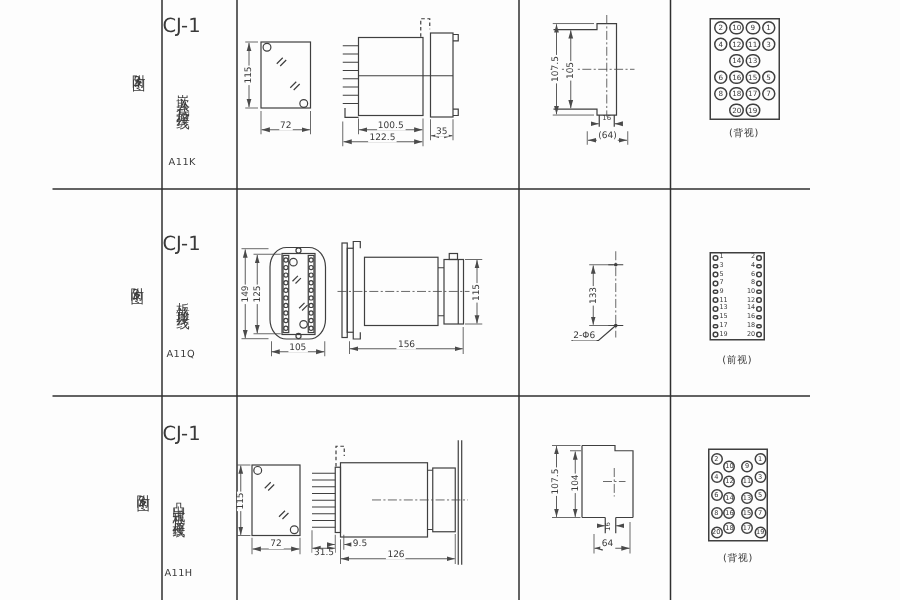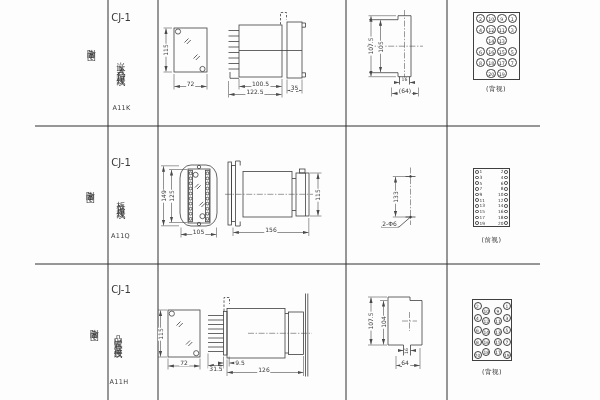--- a/index.html
+++ b/index.html
@@ -11,21 +11,21 @@
   .dash{stroke-dasharray:2.4 1.7;}
   .cl{stroke:#4a4a4a;stroke-width:0.55;fill:none;stroke-dasharray:6 1.6 1.4 1.6;}
   .ext{stroke:#4a4a4a;stroke-width:0.55;fill:none;}
   .dimln{stroke:#4a4a4a;stroke-width:0.6;fill:none;marker-start:url(#arr);marker-end:url(#arr);}
   .dime{stroke:#4a4a4a;stroke-width:0.6;fill:none;marker-end:url(#arr);}
   .fillc{fill:#3f3f3f;stroke:none;}
   .txt{position:absolute;transform:translate(-50%,-50%);white-space:nowrap;line-height:1;}
   .rot{transform:translate(-50%,-50%) rotate(-90deg);}
   .dim{font-size:6px;background:#fdfdfd;padding:0 1px;}
   .dim-s{font-size:4.6px;background:#fdfdfd;padding:0 0.5px;}
-  .model{font-size:10px;}
+  .model{font-size:13px;}
   .code{font-size:6.5px;letter-spacing:0.3px;}
   .cap{font-size:6.5px;letter-spacing:0.5px;}
   .cjk-v{writing-mode:vertical-rl;text-orientation:upright;}
   .fig{font-size:9px;letter-spacing:4px;}
   .mount{font-size:9px;letter-spacing:3px;}
   .mount-sm{font-size:8.5px;letter-spacing:2.5px;}
   .tvbox{position:absolute;border:1px solid #3f3f3f;background:#fdfdfd;}
   #tv1{left:473px;top:12px;width:45px;height:66px;}
   .tv1-row{display:flex;justify-content:center;align-items:center;height:11px;}
   #tv1 .pin-circle{width:9.6px;height:9.6px;margin:0 0.5px;border:0.7px solid #3f3f3f;border-radius:50%;

